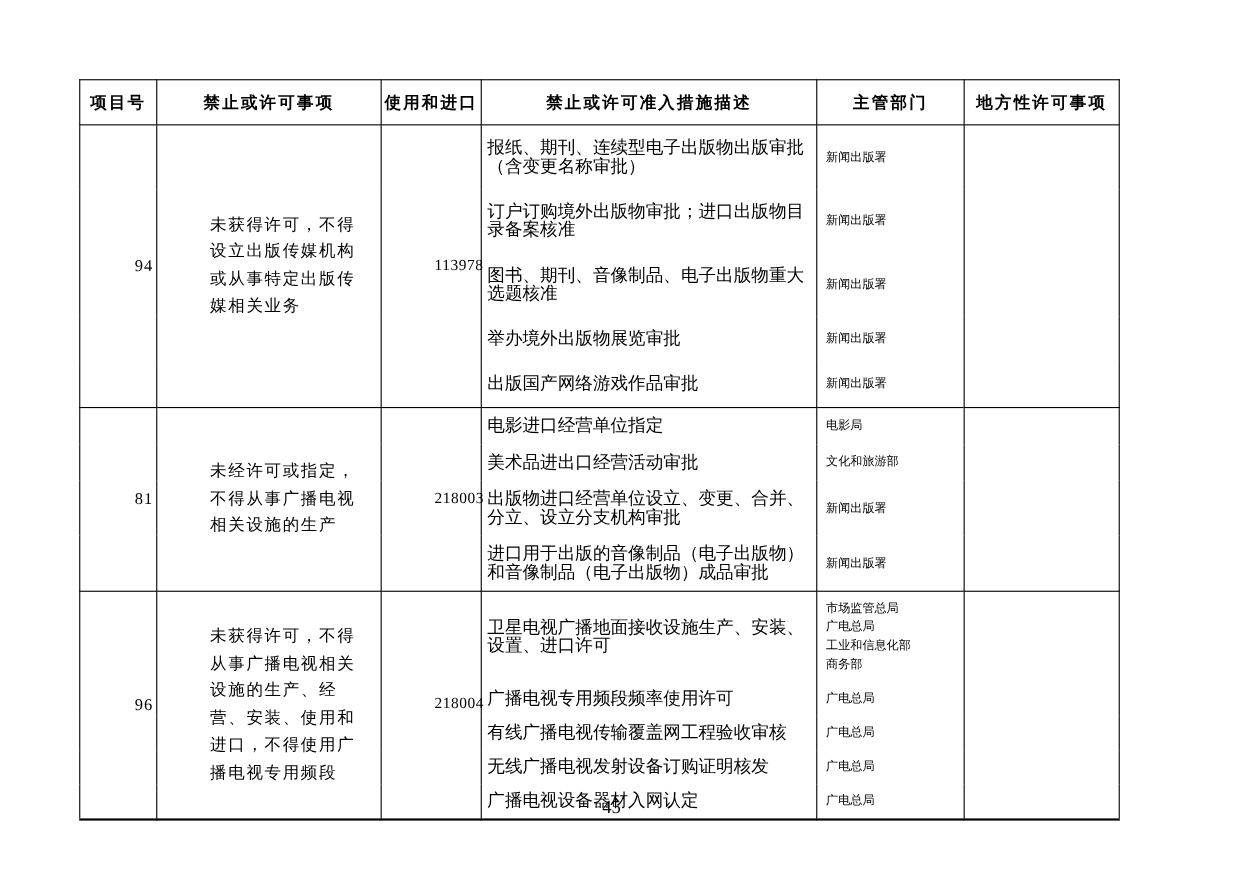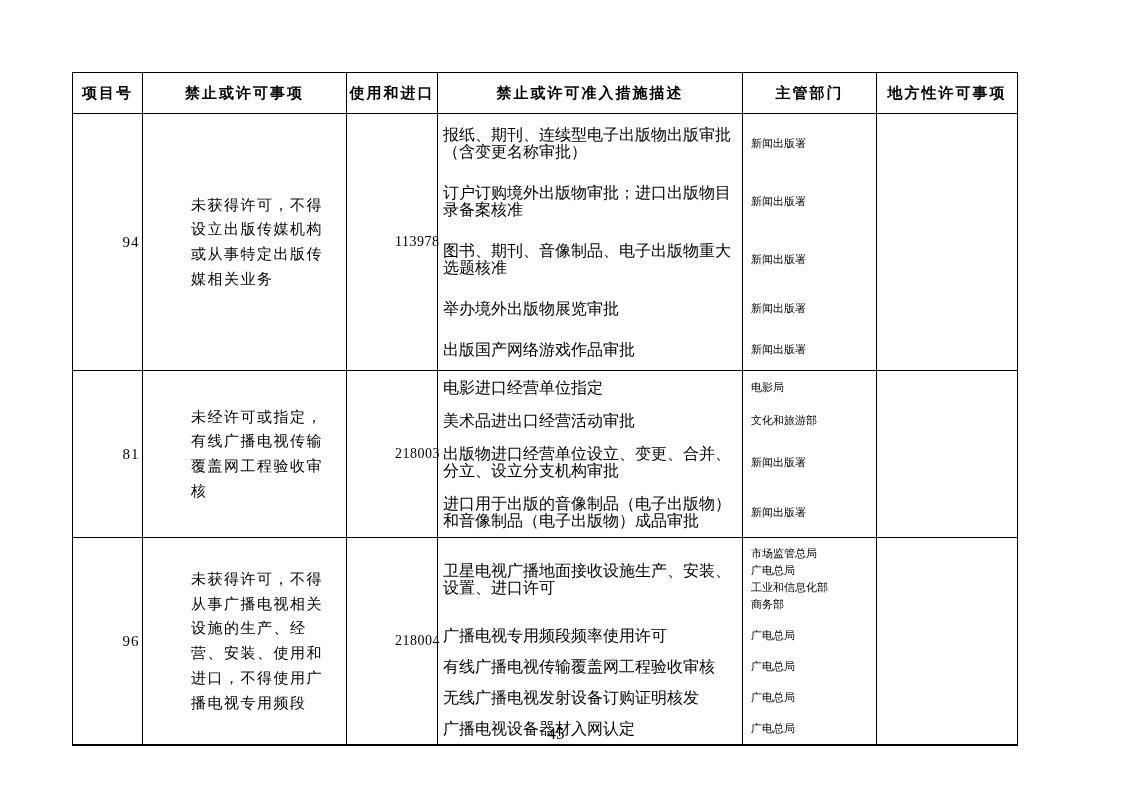--- a/index.html
+++ b/index.html
@@ -114,21 +114,21 @@
       </tr>
       <tr class="rend">
         <td class="c-measure">出版国产网络游戏作品审批</td>
         <td class="c-dept">新闻出版署</td>
       </tr>
     </tbody>
 
     <tbody class="r95">
       <tr>
         <td class="c-id span" rowspan="4">81</td>
-        <td class="c-item span" rowspan="4">未经许可或指定，有线广播电视传输覆盖网工程验收审核</td>
+        <td class="c-item span" rowspan="4">未经许可或指定，不得从事广播电视相关设施的生产</td>
         <td class="c-code span" rowspan="4">218003</td>
         <td class="c-measure">电影进口经营单位指定</td>
         <td class="c-dept">电影局</td>
         <td class="c-local span" rowspan="4"></td>
       </tr>
       <tr>
         <td class="c-measure">美术品进出口经营活动审批</td>
         <td class="c-dept">文化和旅游部</td>
       </tr>
       <tr>

